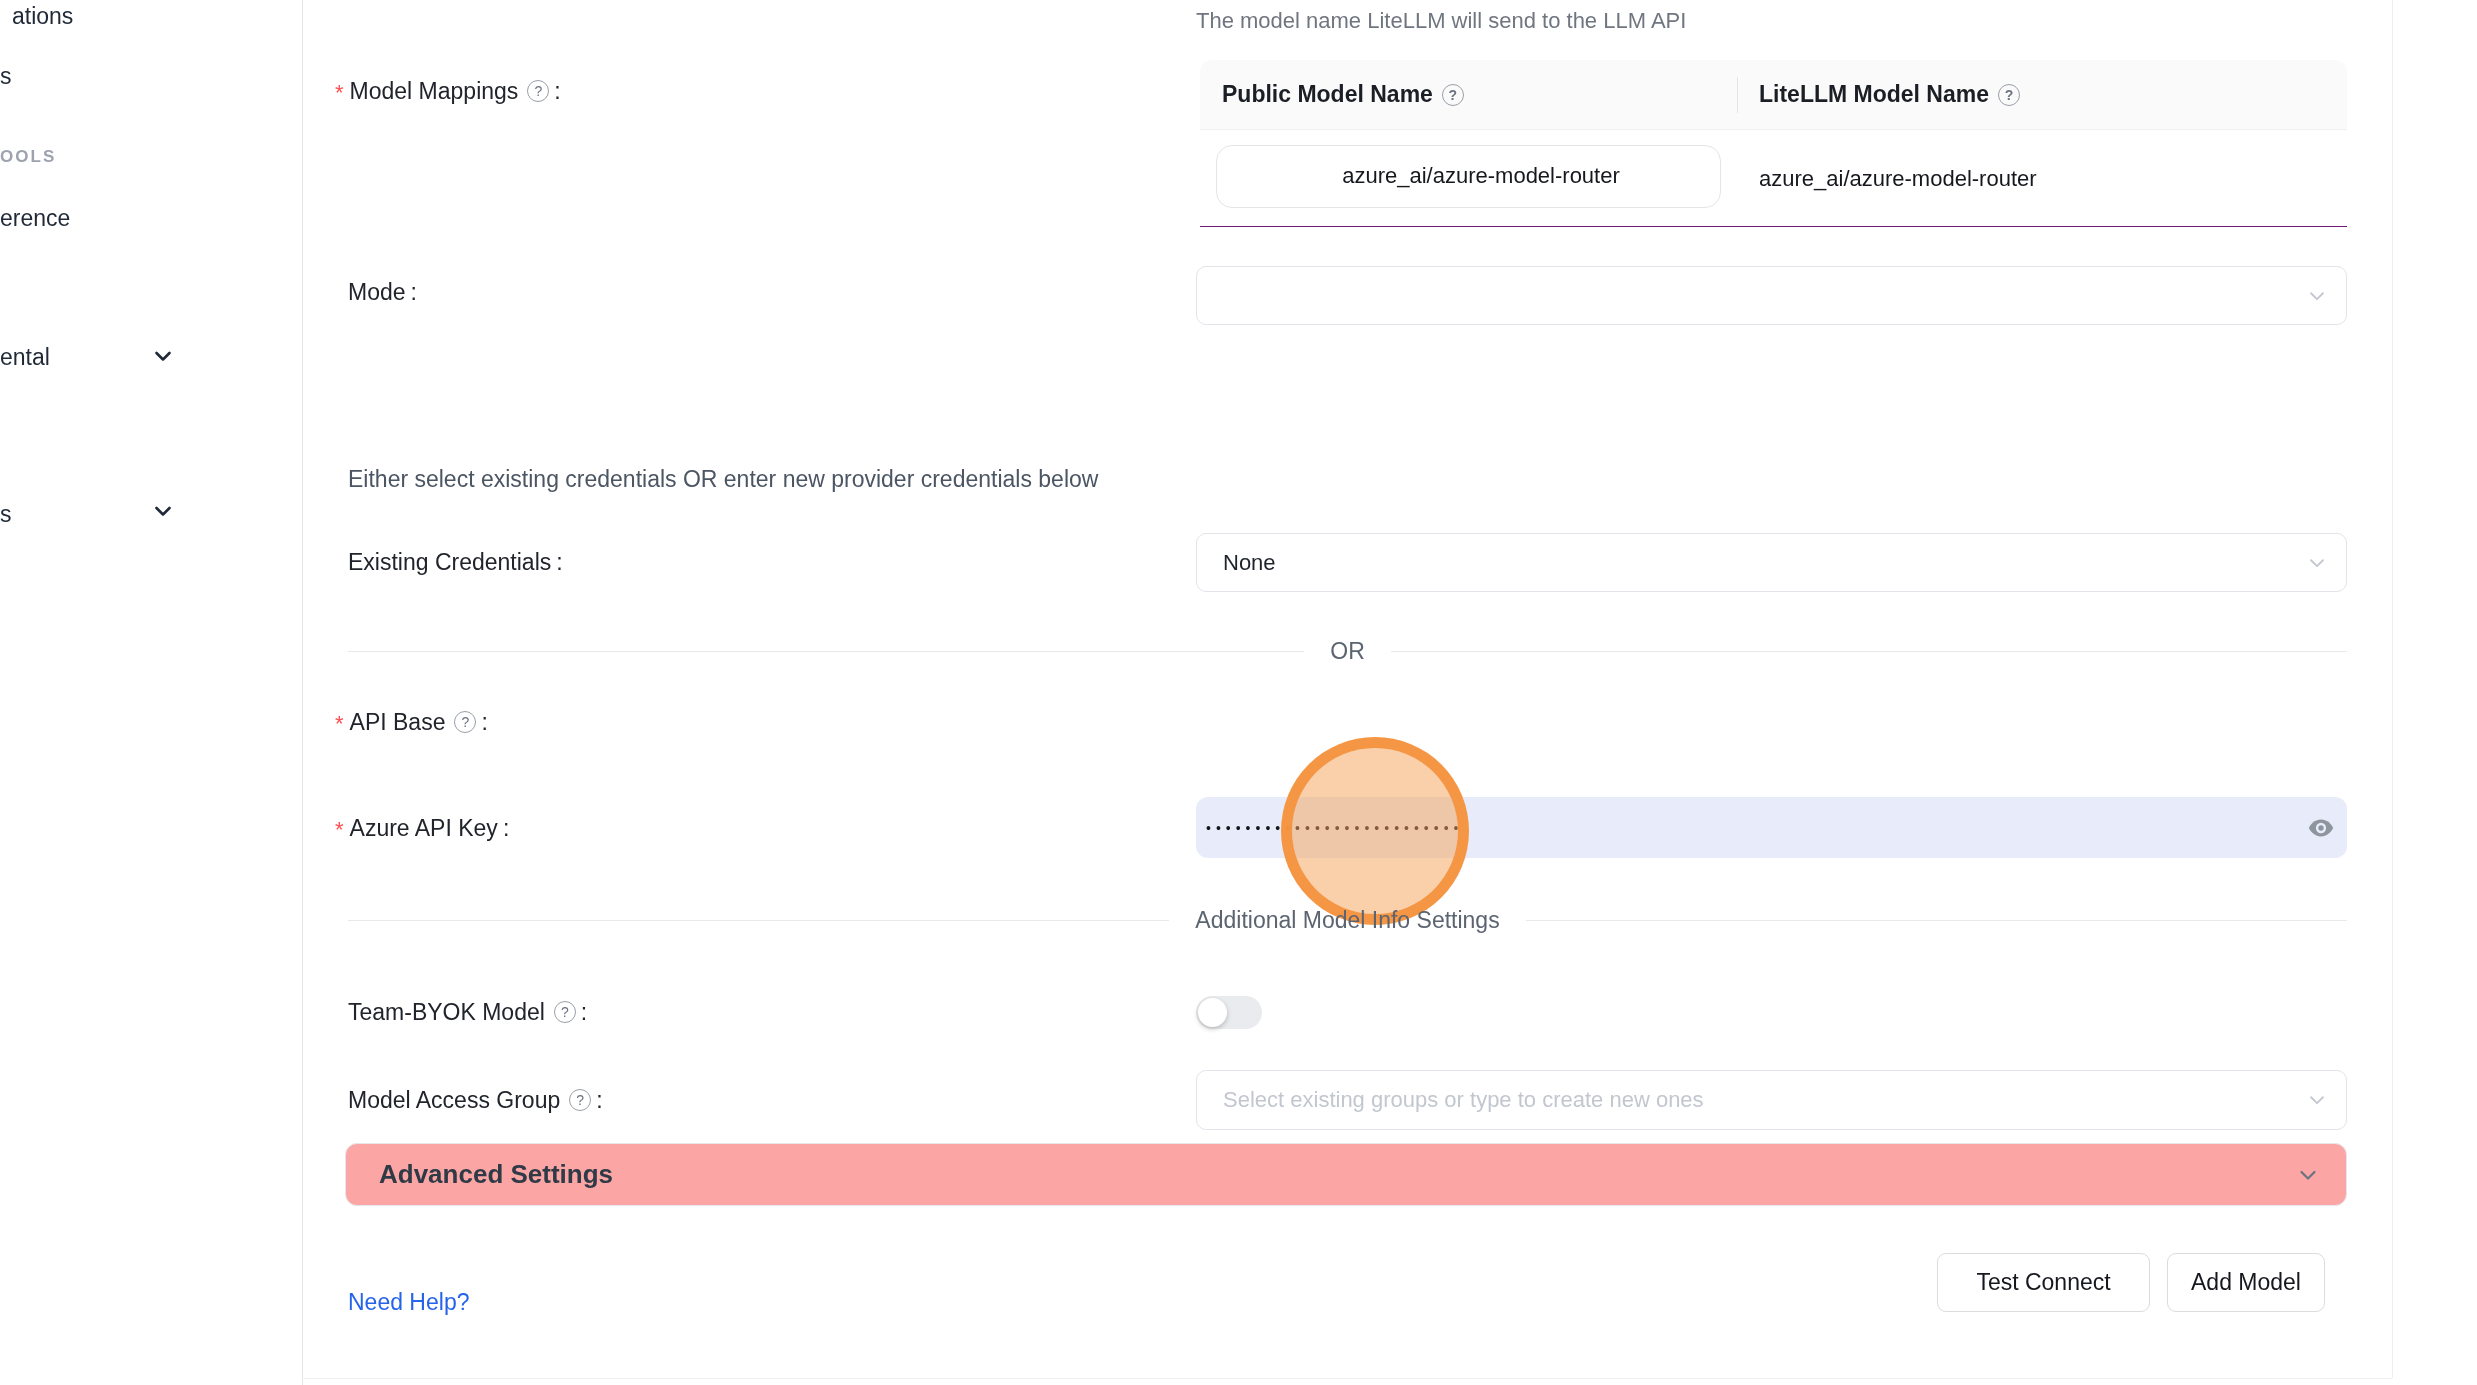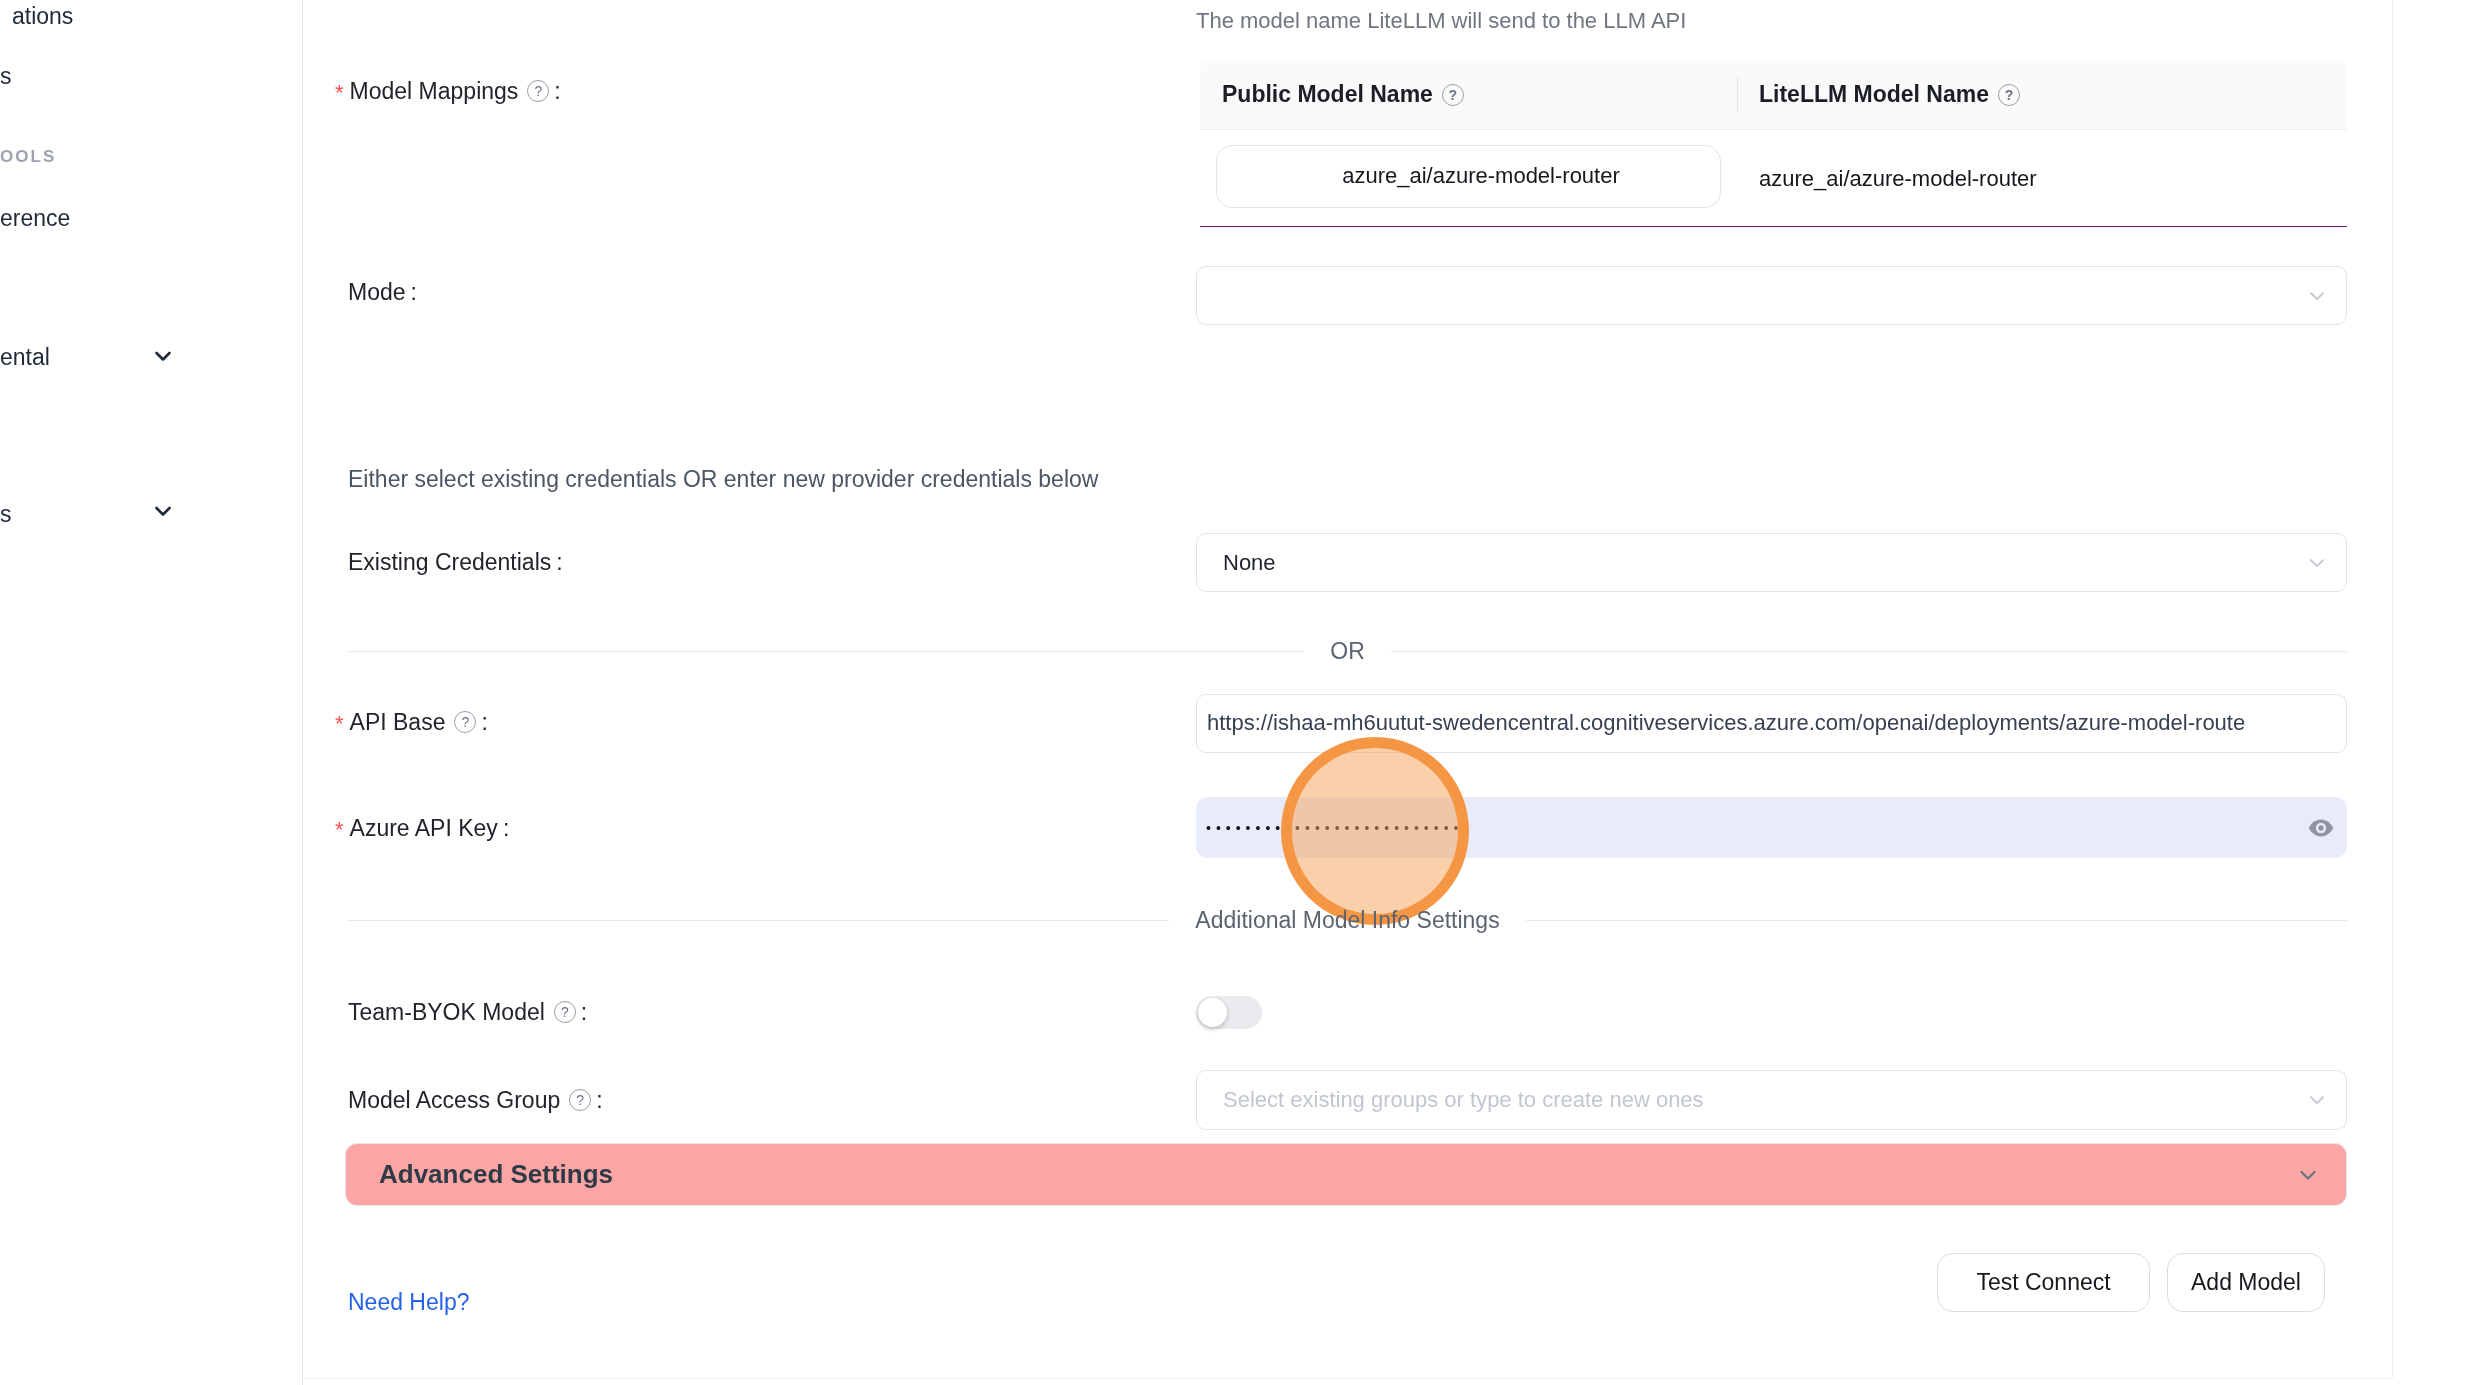--- a/index.html
+++ b/index.html
@@ -63,21 +63,21 @@
   .toggle { position:absolute; left:1196px; top:996px; width:66px; height:33px; background:#eaebee; border-radius:17px; cursor:pointer; }
   .knob { position:absolute; left:2px; top:2px; width:29px; height:29px; background:#fff; border-radius:50%; box-shadow:0 2px 5px rgba(0,0,0,0.22); }
 
   
   .panel { position:absolute; left:345px; top:1143px; width:2002px; height:63px; border:1.3px solid #e5e7eb; border-radius:12px; display:flex; align-items:center; cursor:pointer; background:#fca5a5; }
   .panel .ptxt { font-size:26px; font-weight:700; color:#2f3a47; margin-left:33px; }
   .panel .chev { position:absolute; right:26px; top:50%; margin-top:-12px; }
 
   
   .needhelp { position:absolute; left:348px; top:1289px; font-size:23px; }
-  .btn { position:absolute; top:1253px; height:59px; background:#fff; border:1.3px solid #dcdcdc; border-radius:16px; display:flex; align-items:center; justify-content:center; font-size:23px; color:#16181d; cursor:pointer; }
+  .btn { position:absolute; top:1253px; height:59px; background:#fff; border:1.3px solid #dcdcdc; border-radius:9px; display:flex; align-items:center; justify-content:center; font-size:23px; color:#16181d; cursor:pointer; }
   .btn-test { left:1937px; width:213px; }
   .btn-add { left:2167px; width:158px; }
 </style>
 </head>
 <body>
 
 <div class="page">
 
   <aside class="sidebar">
     <span class="side-frag" style="left:12px; top:3px;">ations</span>
@@ -164,21 +164,20 @@
     <span class="dtxt">OR</span>
     <div class="line"></div>
   </div>
 
   <div class="label" style="left:335px; top:707px;">
     <span class="req">*</span>
     <span>API Base</span>
     <span class="qicon">?</span>
     <span class="colon">:</span>
   </div>
-  <div class="text-input" style="left:1196px; top:694px;">https://ishaa-mh6uutut-swedencentral.cognitiveservices.azure.com/openai/deployments/azure-model-route</div>
 
   <div class="label" style="left:335px; top:813px;">
     <span class="req">*</span>
     <span>Azure API Key</span>
     <span class="colon">:</span>
   </div>
   <div class="key-field">
     <span class="dots">••••••••••••••••••••••••••</span>
     <span class="eye">
       <svg width="28" height="28" viewBox="0 0 24 24">

